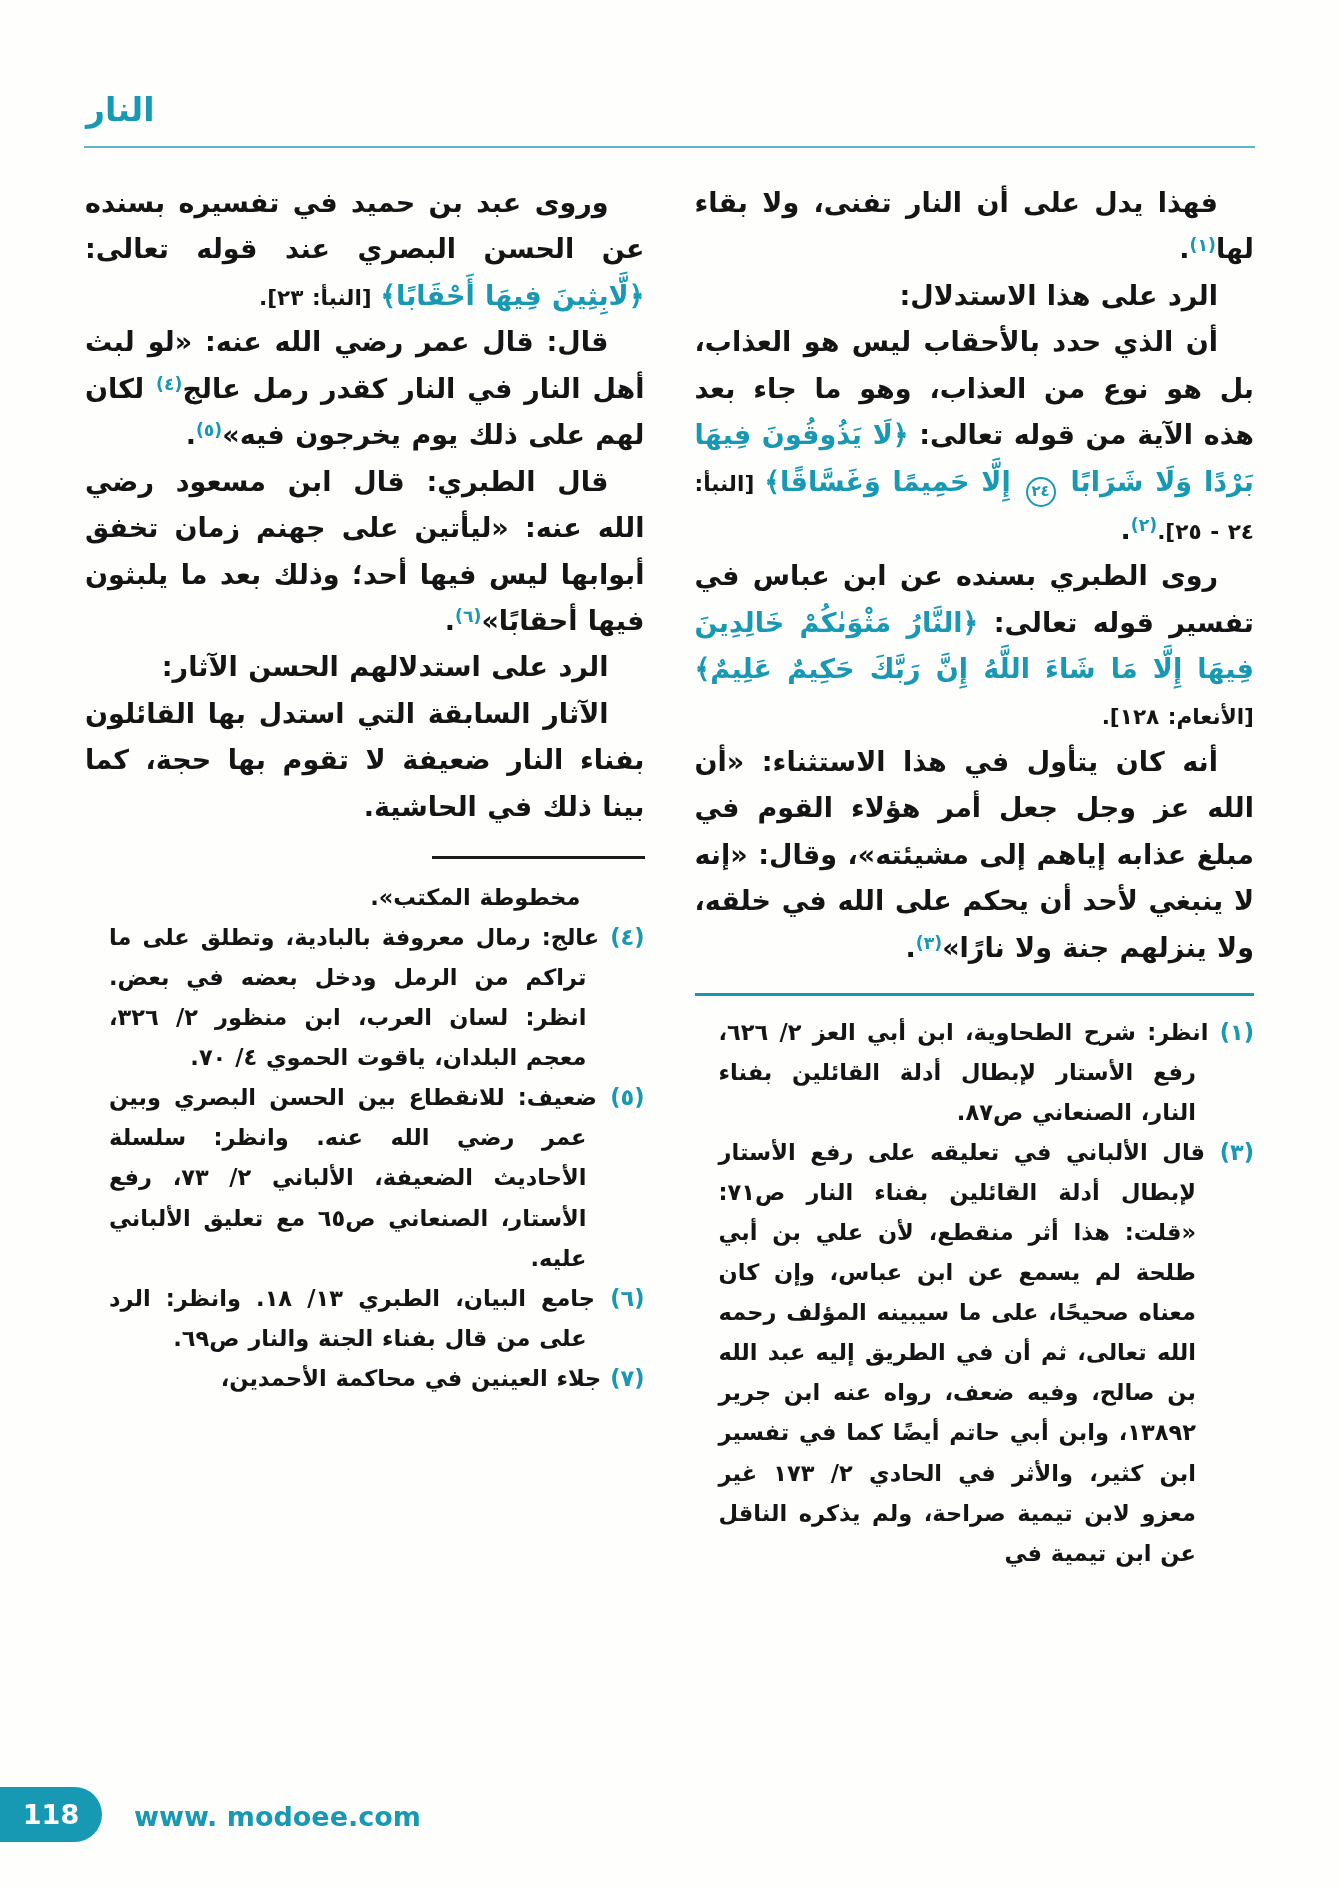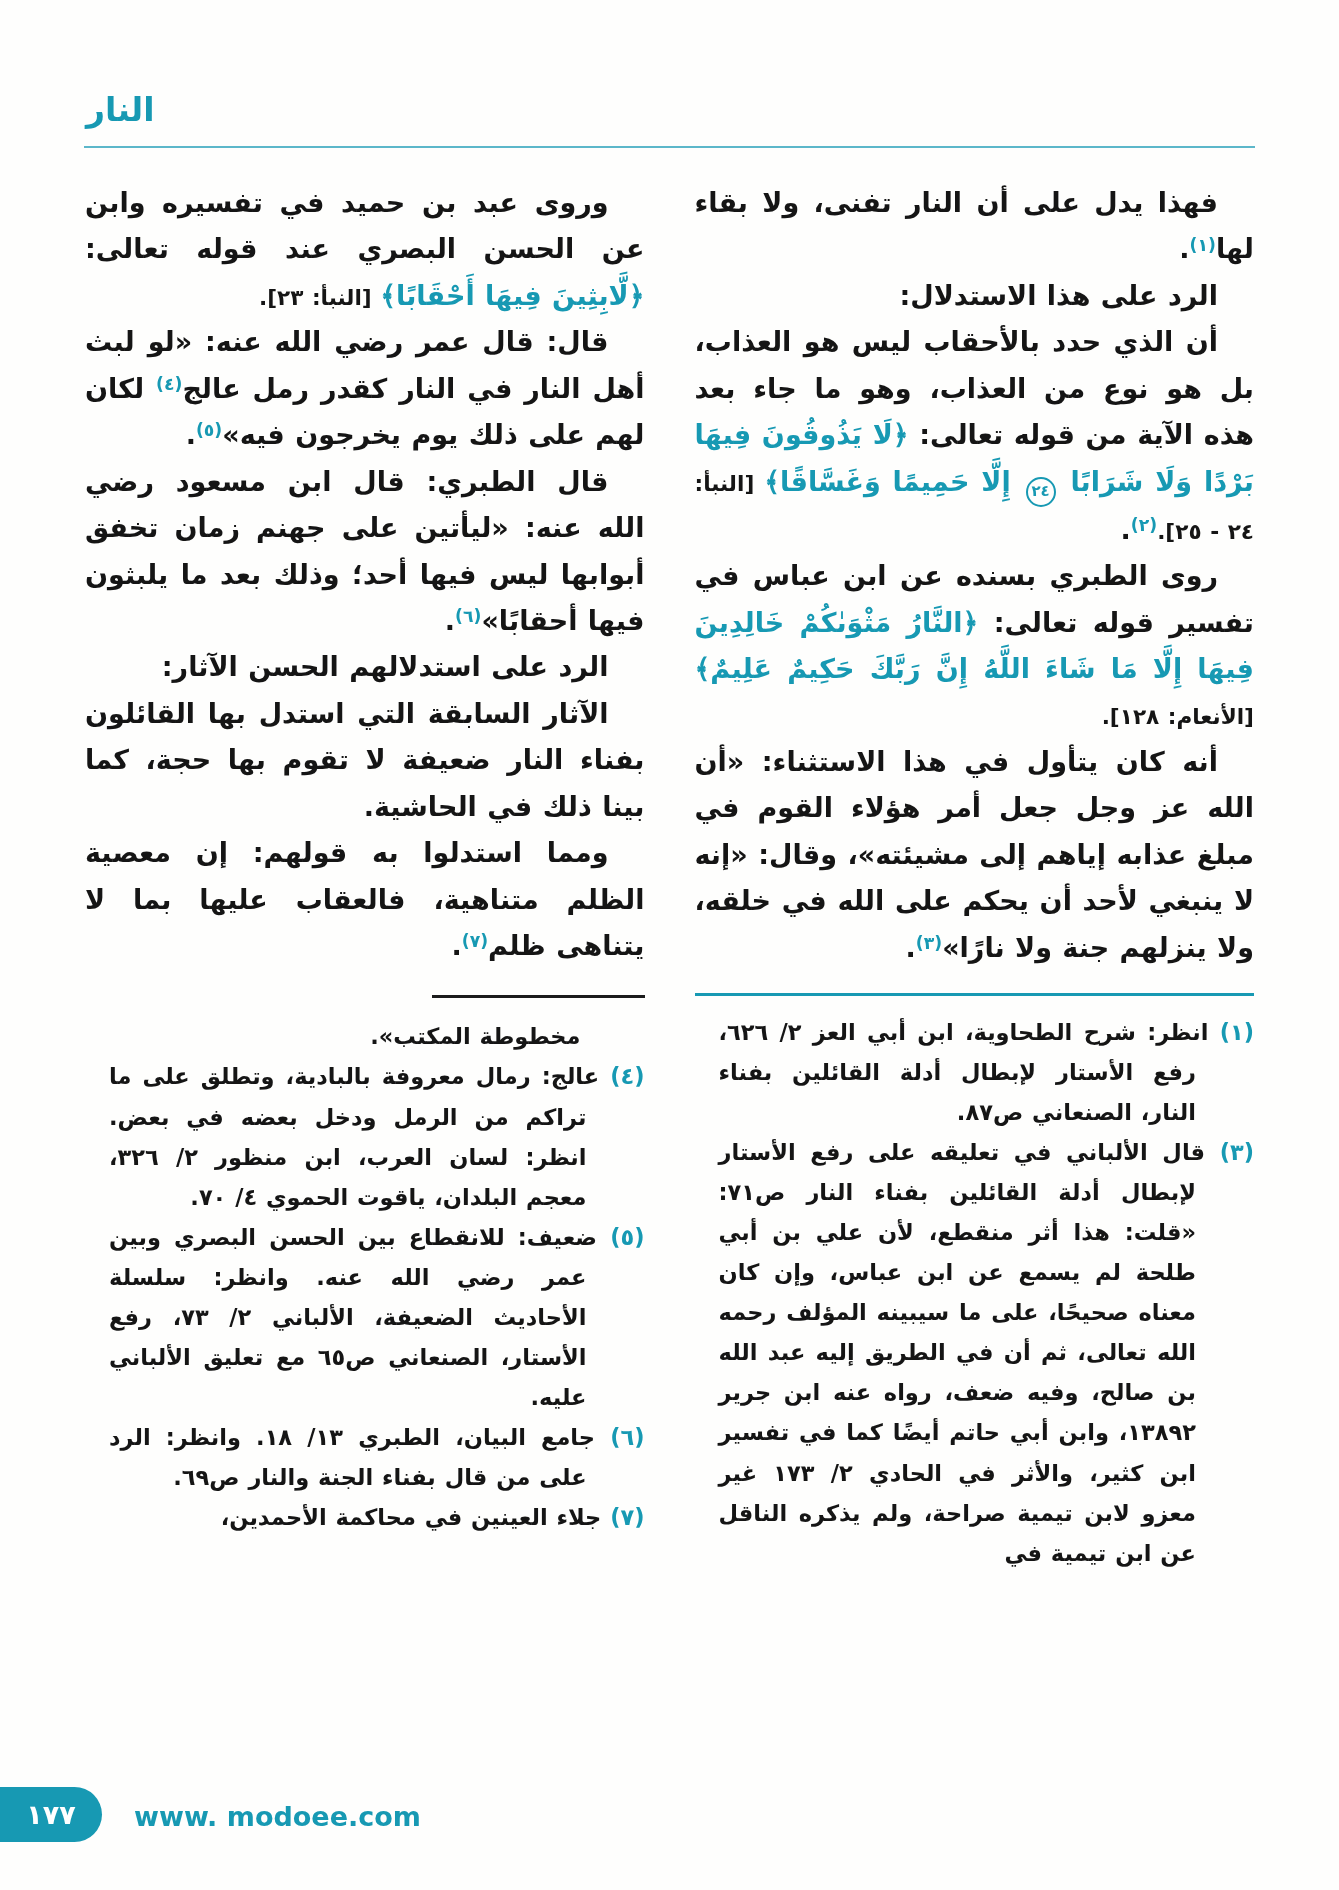--- a/index.html
+++ b/index.html
@@ -91,35 +91,34 @@
         </div>
       <div class="fn-sep sep-teal"></div>
       <div class="col-footnotes">
           <div class="fn"><span class="fn-marker">(١) </span><span class="fn-text">انظر: شرح الطحاوية، ابن أبي العز ٢/ ٦٢٦، رفع الأستار لإبطال أدلة القائلين بفناء النار، الصنعاني ص٨٧.</span></div>
           <div class="fn"><span class="fn-marker">(٣) </span><span class="fn-text">قال الألباني في تعليقه على رفع الأستار لإبطال أدلة القائلين بفناء النار ص٧١: «قلت: هذا أثر منقطع، لأن علي بن أبي طلحة لم يسمع عن ابن عباس، وإن كان معناه صحيحًا، على ما سيبينه المؤلف رحمه الله تعالى، ثم أن في الطريق إليه عبد الله بن صالح، وفيه ضعف، رواه عنه ابن جرير ١٣٨٩٢، وابن أبي حاتم أيضًا كما في تفسير ابن كثير، والأثر في الحادي ٢/ ١٧٣ غير معزو لابن تيمية صراحة، ولم يذكره الناقل عن ابن تيمية في</span></div>
         </div>
     </section>
 
     <section class="col">
       <div class="col-body">
-          <p class="para"><span class="seg-text">وروى عبد بن حميد في تفسيره وابن عن الحسن البصري عند قوله تعالى: </span><span class="seg-quran">﴿لَّابِثِينَ فِيهَا أَحْقَابًا﴾</span><span class="seg-ref"> [النبأ: ٢٣].</span></p>
+          <p class="para"><span class="seg-text">وروى عبد بن حميد في تفسيره بسنده عن الحسن البصري عند قوله تعالى: </span><span class="seg-quran">﴿لَّابِثِينَ فِيهَا أَحْقَابًا﴾</span><span class="seg-ref"> [النبأ: ٢٣].</span></p>
           <p class="para"><span class="seg-text">قال: قال عمر رضي الله عنه: «لو لبث أهل النار في النار كقدر رمل عالج</span><span class="seg-fn">(٤)</span><span class="seg-text"> لكان لهم على ذلك يوم يخرجون فيه»</span><span class="seg-fn">(٥)</span><span class="seg-text">.</span></p>
           <p class="para"><span class="seg-text">قال الطبري: قال ابن مسعود رضي الله عنه: «ليأتين على جهنم زمان تخفق أبوابها ليس فيها أحد؛ وذلك بعد ما يلبثون فيها أحقابًا»</span><span class="seg-fn">(٦)</span><span class="seg-text">.</span></p>
           <p class="para heading"><span class="seg-text">الرد على استدلالهم الحسن الآثار:</span></p>
           <p class="para"><span class="seg-text">الآثار السابقة التي استدل بها القائلون بفناء النار ضعيفة لا تقوم بها حجة، كما بينا ذلك في الحاشية.</span></p>
-          <p class="para"><span class="seg-text">ومما استدلوا به قولهم: إن معصية الظلم متناهية، فالعقاب عليها بما لا يتناهى ظلم</span><span class="seg-fn">(٧)</span><span class="seg-text">.</span></p>
         </div>
       <div class="fn-sep sep-black"></div>
       <div class="col-footnotes">
           <div class="fn cont"><span class="fn-text">مخطوطة المكتب».</span></div>
           <div class="fn"><span class="fn-marker">(٤) </span><span class="fn-text">عالج: رمال معروفة بالبادية، وتطلق على ما تراكم من الرمل ودخل بعضه في بعض. انظر: لسان العرب، ابن منظور ٢/ ٣٢٦، معجم البلدان، ياقوت الحموي ٤/ ٧٠.</span></div>
           <div class="fn"><span class="fn-marker">(٥) </span><span class="fn-text">ضعيف: للانقطاع بين الحسن البصري وبين عمر رضي الله عنه. وانظر: سلسلة الأحاديث الضعيفة، الألباني ٢/ ٧٣، رفع الأستار، الصنعاني ص٦٥ مع تعليق الألباني عليه.</span></div>
           <div class="fn"><span class="fn-marker">(٦) </span><span class="fn-text">جامع البيان، الطبري ١٣/ ١٨. وانظر: الرد على من قال بفناء الجنة والنار ص٦٩.</span></div>
           <div class="fn"><span class="fn-marker">(٧) </span><span class="fn-text">جلاء العينين في محاكمة الأحمدين،</span></div>
         </div>
     </section>
 
   </div>
 
-  <div class="page-number-pill">١٧٧</div>
+  <div class="page-number-pill">118</div>
   <div class="website">www. modoee.com</div>
 
 </div>
 
 </body></html>

